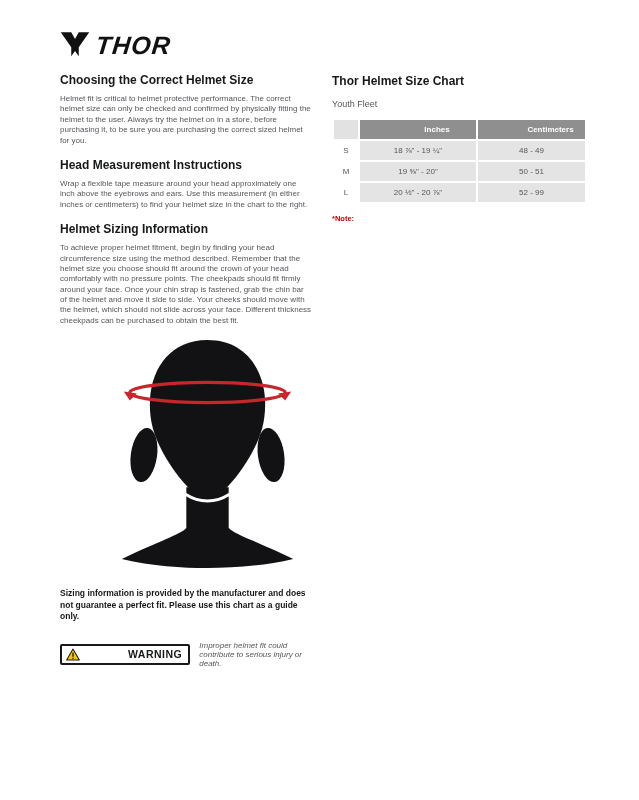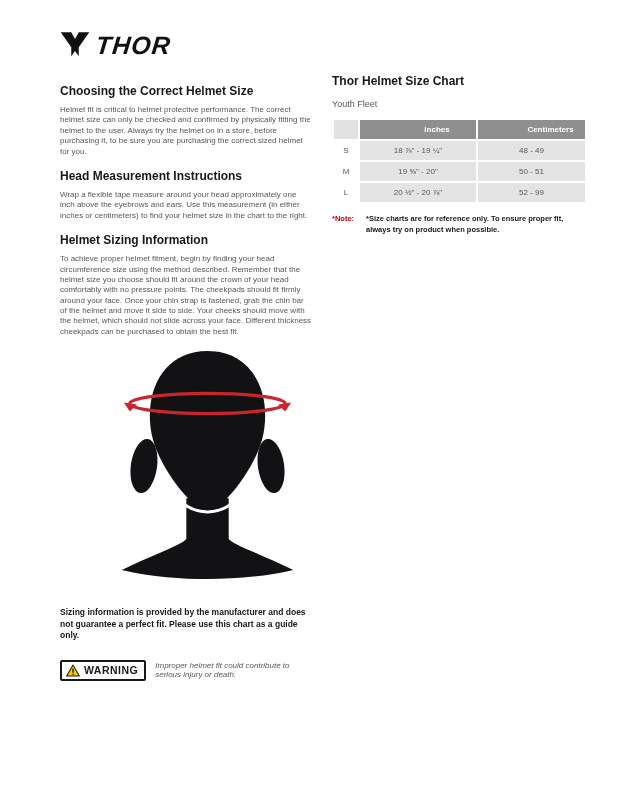--- a/index.html
+++ b/index.html
@@ -22,38 +22,38 @@
 
   
   .columns { display: flex; align-items: flex-start; }
   .left-col { width: 252px; margin-right: 20px; }
   .right-col { width: 255px; }
 
   h2.section-heading {
     font-size: 12px; font-weight: 700; color: #17181a;
     margin: 12px 0 7px 0;
   }
-  h2.first { margin-top: 12px; }
+  h2.first { margin-top: 1px; }
   p.body-text { font-size: 8px; line-height: 1.3; color: #54575b; margin-bottom: 4px; }
 
   
   .head-figure { margin: 10px 0 0 40px; width: 215px; }
 
   
   .disclaimer {
     font-size: 8.5px; font-weight: 700; color: #17181a;
-    line-height: 1.35; margin-top: 24px;
+    line-height: 1.35; margin-top: 16px;
   }
   .warning-row { display: flex; align-items: center; gap: 9px; margin-top: 18px; }
   .warning-box {
     display: inline-flex; align-items: center; gap: 4px;
     border: 2px solid #17181a; border-radius: 2px;
     padding: 2px 6px 2px 4px; background: #fff; flex: 0 0 auto;
   }
-  .warning-label { font-size: 10.5px; font-weight: 800; letter-spacing: 0.5px; color: #17181a; }
+  .warning-label { font-size: 10.5px; font-weight: 800; letter-spacing: 0.5px; color: #17181a; margin-left: 44px; }
   .warning-text { font-size: 8px; color: #54575b; font-style: italic; }
 
   
   .chart-title { font-size: 12px; font-weight: 700; color: #17181a; margin-top: 2px; }
   .chart-subtitle { font-size: 9px; color: #54575b; margin: 11px 0 9px 0; }
 
   table.size-table {
     width: 100%; border-collapse: collapse;
     border: 1px solid #cfcfcf; background: #fff;
   }
@@ -161,18 +161,17 @@
             <tr>
               <td class="size-cell">L</td>
               <td class="data-cell">20 ½" - 20 ⅞"</td>
               <td class="data-cell">52 - 99</td>
             </tr>
           </tbody>
       </table>
 
       <div class="note-row">
         <span class="note-label">*Note:</span>
-        <span class="note-text">*Size charts are for reference only. To ensure proper fit, always try on product when possible.</span>
       </div>
 
     </div>
   </div>
 </div>
 
 </body></html>

